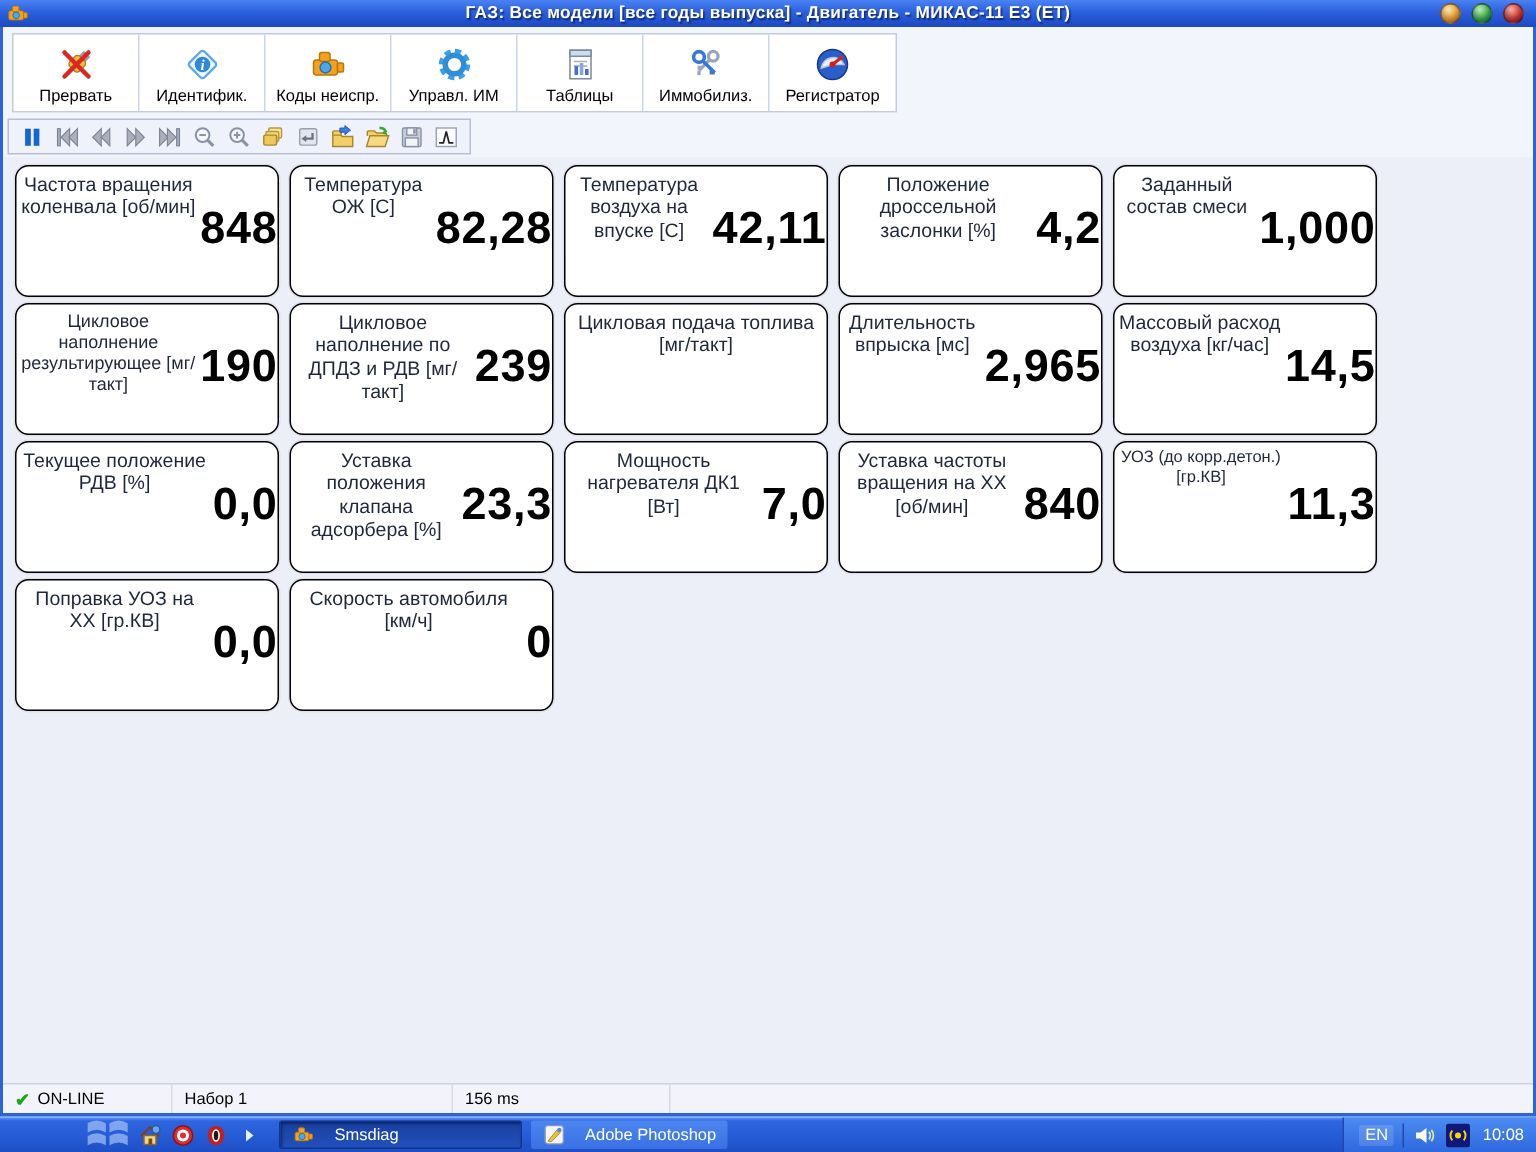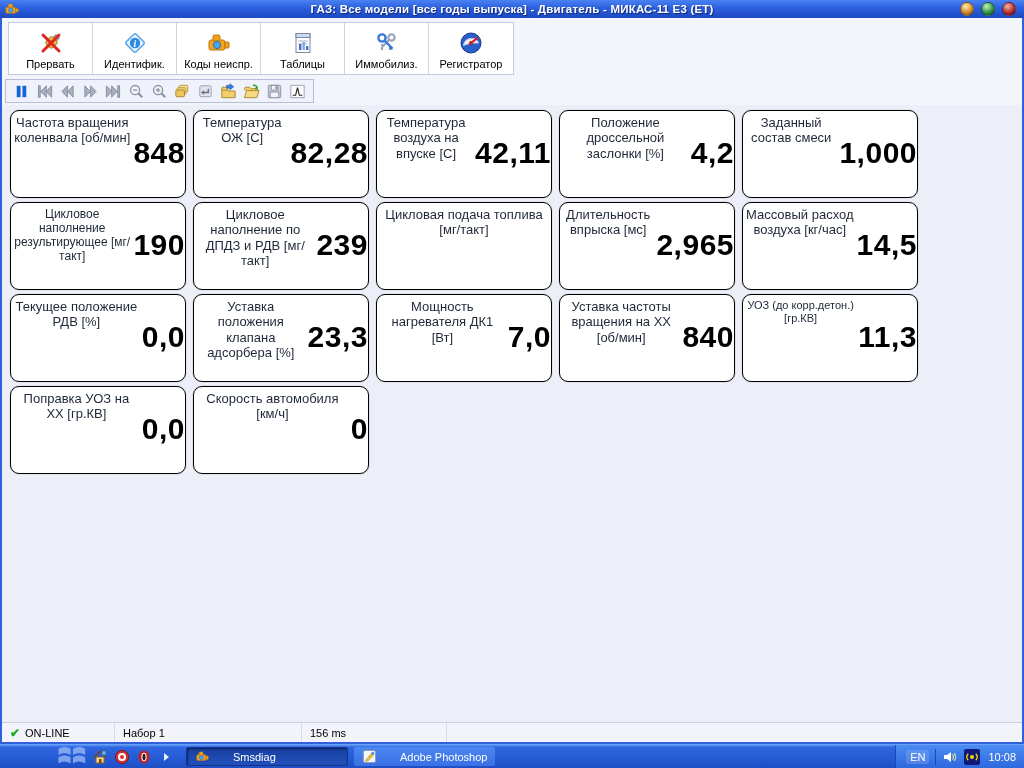--- a/index.html
+++ b/index.html
@@ -68,21 +68,21 @@
 
   
   .taskbar { height:24px; flex:0 0 24px; position:relative; display:flex; align-items:center;
     background:linear-gradient(180deg,#5a94f4 0%,#2f66e0 10%,#245ad4 60%,#1e4ec4 100%);
     border-top:1px solid #6aa0f6; }
   .start-flag { width:34px; height:20px; margin-left:56px; display:flex; align-items:center; }
   .quicklaunch { display:flex; align-items:center; gap:6px; margin-left:2px; }
   .ql-icon { width:16px; height:16px; display:flex; }
   .ql-icon svg { width:16px; height:16px; }
   .tasks { display:flex; align-items:center; gap:6px; margin-left:12px; }
-  .task-btn { height:19px; display:flex; align-items:center; gap:23px; padding:0 8px;
+  .task-btn { height:19px; display:flex; align-items:center; gap:13px; padding:0 8px;
     color:#fff; font-size:11px; border-radius:2px; }
   .task-btn .t-icon { width:15px; height:15px; display:flex; }
   .task-btn .t-icon svg { width:15px; height:15px; }
   .task-btn.active { width:162px; background:linear-gradient(#18409e,#2250bc);
     border:1px solid #12348c; box-shadow:inset 1px 1px 2px rgba(0,0,40,.5); }
   .task-btn.inactive { background:linear-gradient(#4c86f0,#3a70e4); }
   .tray { position:absolute; right:0; top:0; bottom:0; display:flex; align-items:center; gap:6px;
     padding:0 8px 0 10px; border-left:1px solid #1c48b0;
     background:linear-gradient(180deg,#4c8cf2,#2e68de);justify-content:space-between; }
   .lang { color:#fff; font-size:11px; padding:1px 4px; background:rgba(255,255,255,.14);
@@ -148,20 +148,29 @@
                 <rect x="7" y="5" width="7" height="6" rx="1.5" fill="#f6a01c" stroke="#b87808"></rect>
                 <rect x="19" y="12" width="4" height="6" rx="1" fill="#f6a01c" stroke="#b87808"></rect>
                 <circle cx="11" cy="15" r="3.6" fill="#4aa8e8" stroke="#1f70b8"></circle>
               </svg>
             </span>
             <span>Коды неиспр.</span>
           </div>
           <div class="tb-btn">
             <span class="tb-icon">
               <svg viewBox="0 0 26 26">
+                <circle cx="13" cy="13" r="8" fill="none" stroke="#3aa0e8" stroke-width="5" stroke-dasharray="3.7 2.58"></circle>
+                <circle cx="13" cy="13" r="6.2" fill="none" stroke="#2f8fd6" stroke-width="3.6"></circle>
+              </svg>
+            </span>
+            <span>Управл. ИМ</span>
+          </div>
+          <div class="tb-btn">
+            <span class="tb-icon">
+              <svg viewBox="0 0 26 26">
                 <rect x="6" y="3.5" width="14" height="19" fill="#fff" stroke="#7a88a0"></rect>
                 <rect x="6" y="3.5" width="14" height="4" fill="#ccdcf2" stroke="#7a88a0"></rect>
                 <path d="M8.5 11 h9 M8.5 14 h9" stroke="#9eb0cc" stroke-width="1"></path>
                 <rect x="9" y="14" width="2.4" height="6" fill="#4a6fc8"></rect>
                 <rect x="12.5" y="12" width="2.4" height="8" fill="#86a6e0"></rect>
                 <rect x="16" y="16" width="2.4" height="4" fill="#4a6fc8"></rect>
               </svg>
             </span>
             <span>Таблицы</span>
           </div>

